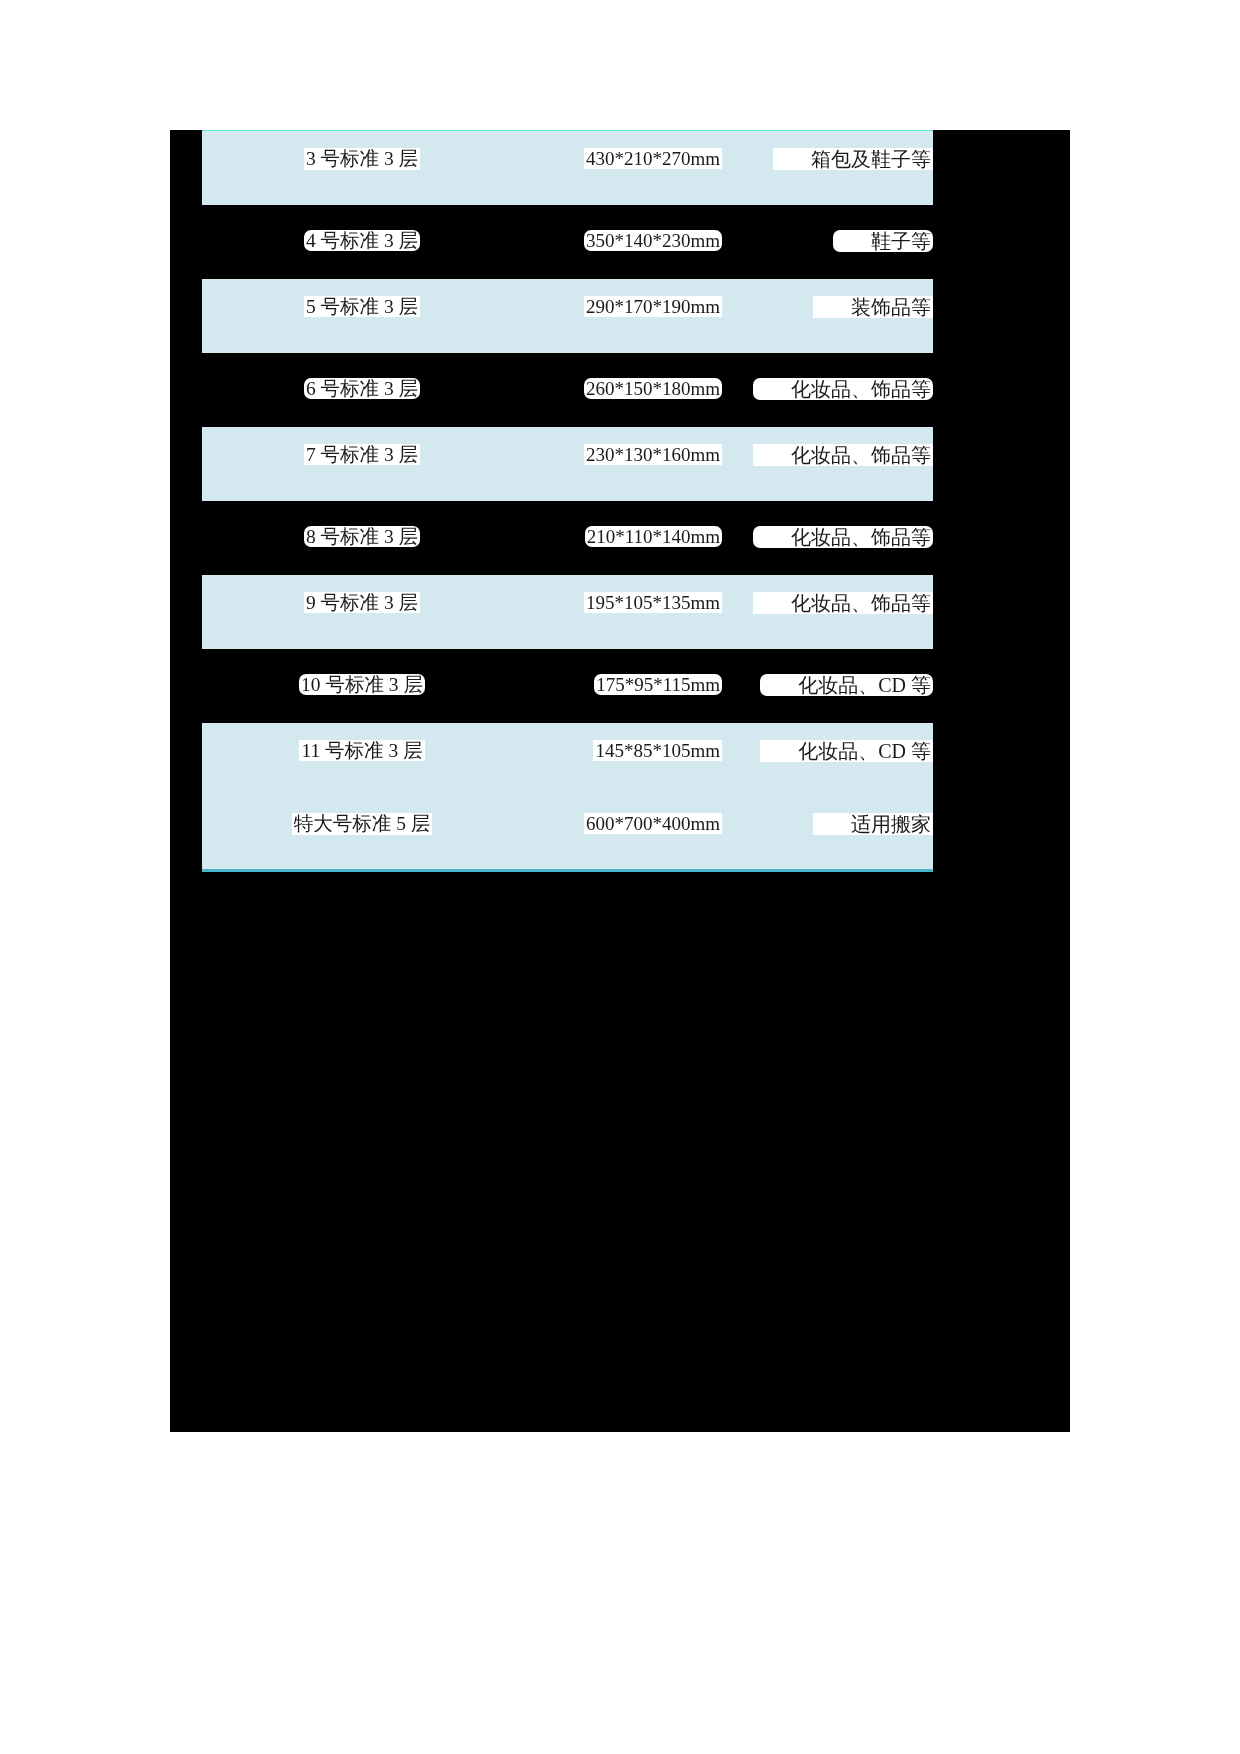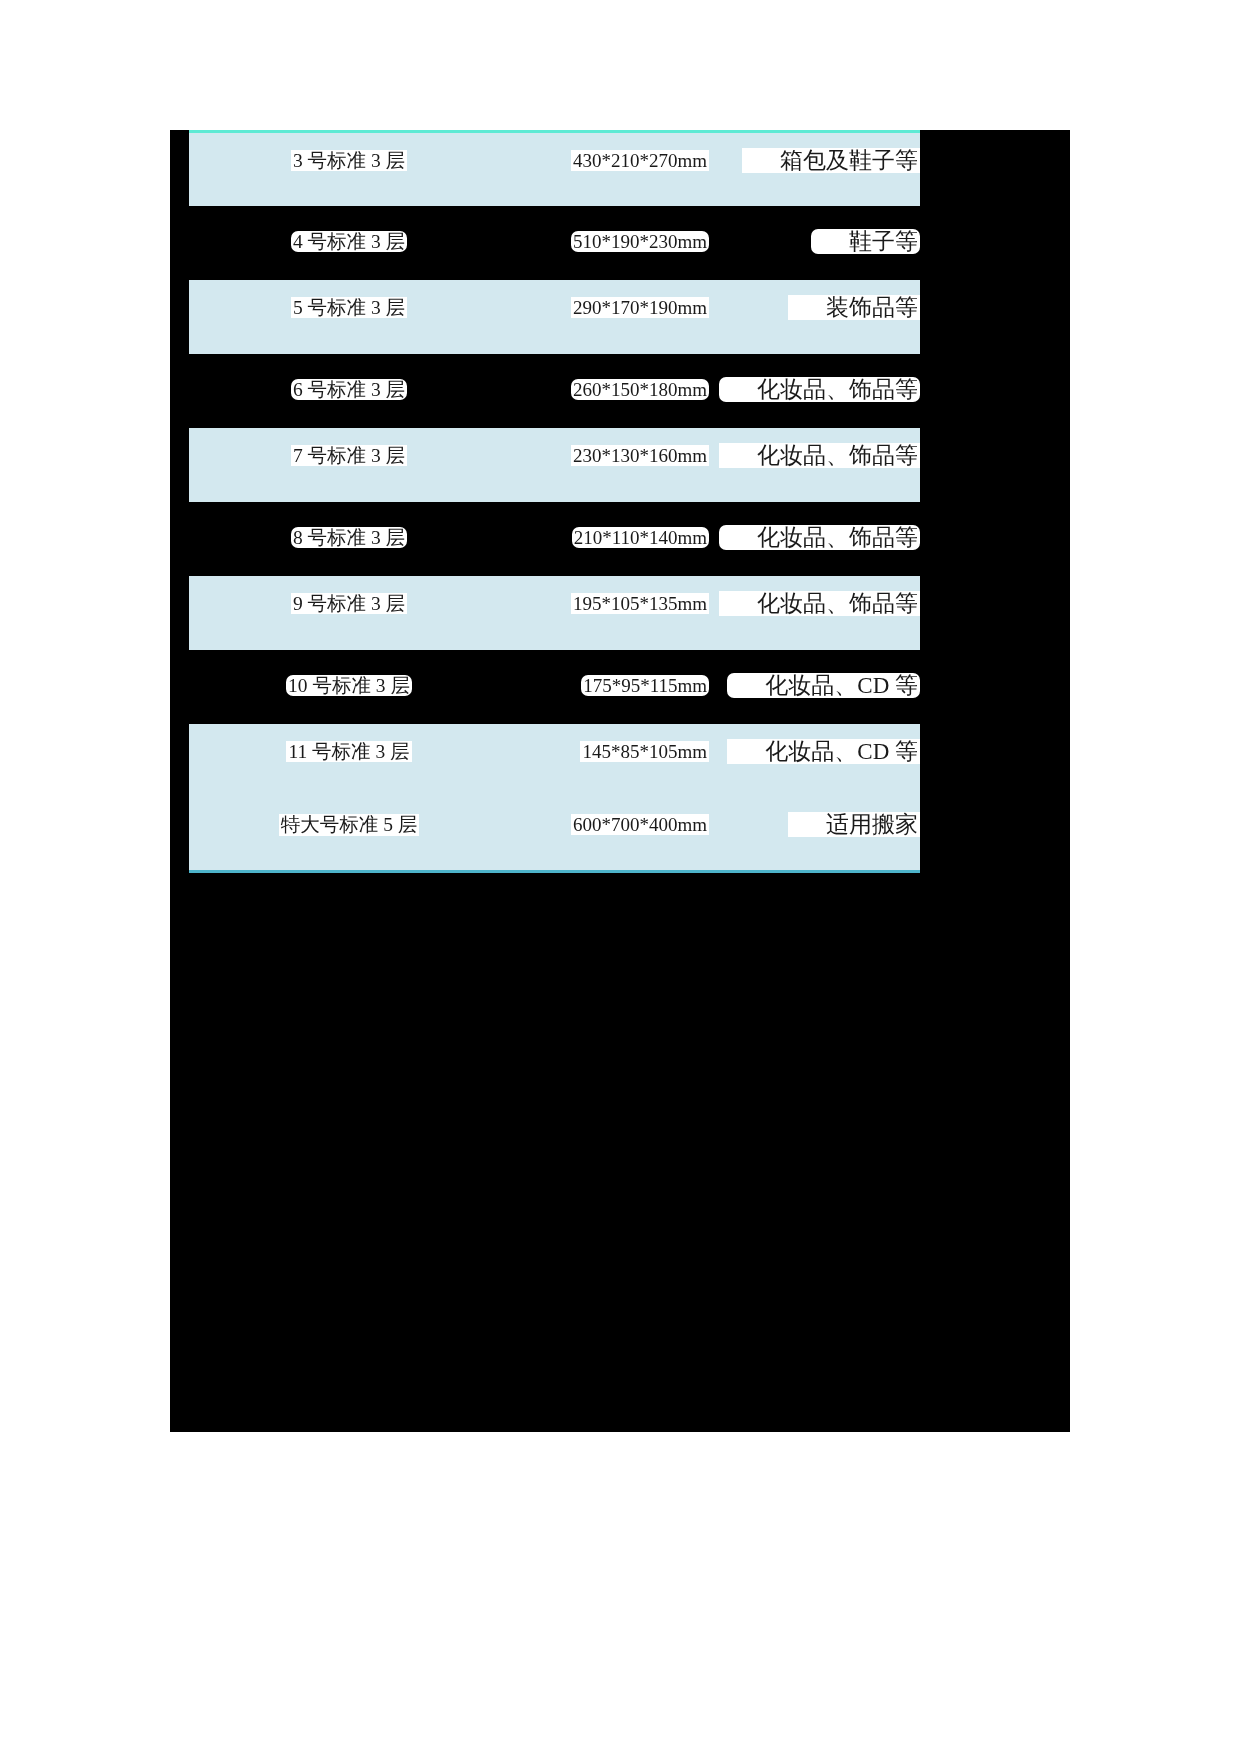--- a/index.html
+++ b/index.html
@@ -22,25 +22,25 @@
     left: 170px;
     top: 130px;
     width: 900px;
     height: 1302px;
     background: #000000;
   }
 
   
   #size-table {
     position: absolute;
-    left: 19px;          
+    left: 32px;          
     top: 0px;
     width: 731px;        
     border-collapse: collapse;
-    border-top: 3px solid #5eead4;
+    border-top: 1px solid #5eead4;
     border-bottom: 3px solid #4db3ca;
     table-layout: fixed;
   }
   #size-table tr { height: 74px; }
   #size-table td {
     padding: 0;
     vertical-align: middle;
     border: 0;
     line-height: 1.0;
   }
@@ -64,21 +64,21 @@
   }
   td.col-name { text-align: center; }
   td.col-size { text-align: right; }
   td.col-use  { text-align: right; padding-right: 10px; }
 
   td.col-size .cell-inner {
     font-size: 19px;
     letter-spacing: 0px;
   }
   td.col-use .cell-inner {
-    font-size: 23px;
+    font-size: 20px;
     padding-left: 38px;
   }
 
   
   tr.row-light td .cell-inner { position: relative; top: -9px; }
   tr.row-dark  td .cell-inner { position: relative; top: -1px; border-radius: 7px; }
 </style>
 </head>
 <body>
 
@@ -91,21 +91,21 @@
       <col class="c-use">
     </colgroup>
     <tbody id="table-body">
         <tr class="row-light">
           <td class="col-name"><span class="cell-inner">3 号标准 3 层</span></td>
           <td class="col-size"><span class="cell-inner">430*210*270mm</span></td>
           <td class="col-use"><span class="cell-inner">箱包及鞋子等</span></td>
         </tr>
         <tr class="row-dark">
           <td class="col-name"><span class="cell-inner">4 号标准 3 层</span></td>
-          <td class="col-size"><span class="cell-inner">510*190*230mm</span></td>
+          <td class="col-size"><span class="cell-inner">350*140*230mm</span></td>
           <td class="col-use"><span class="cell-inner">鞋子等</span></td>
         </tr>
         <tr class="row-light">
           <td class="col-name"><span class="cell-inner">5 号标准 3 层</span></td>
           <td class="col-size"><span class="cell-inner">290*170*190mm</span></td>
           <td class="col-use"><span class="cell-inner">装饰品等</span></td>
         </tr>
         <tr class="row-dark">
           <td class="col-name"><span class="cell-inner">6 号标准 3 层</span></td>
           <td class="col-size"><span class="cell-inner">260*150*180mm</span></td>

